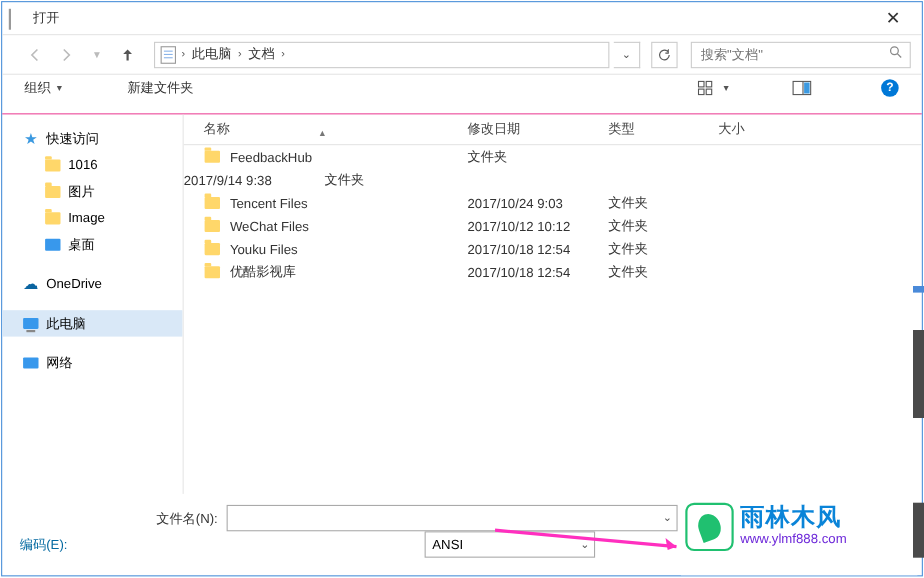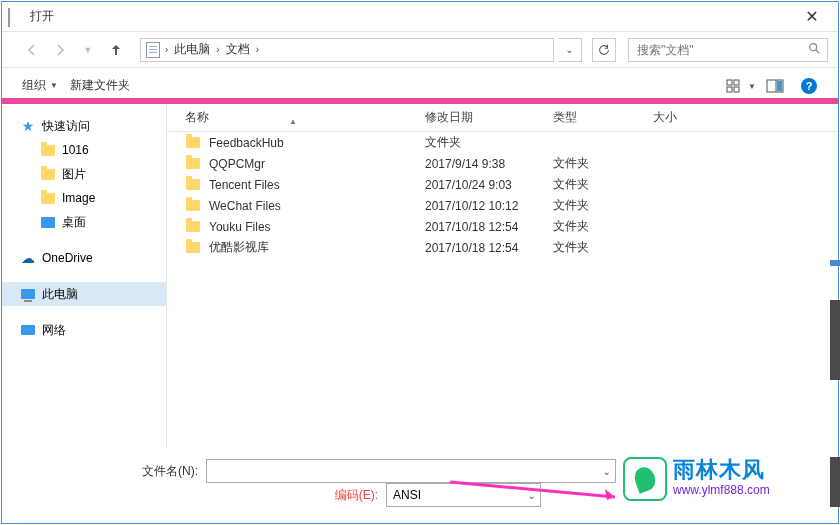--- a/index.html
+++ b/index.html
@@ -13,21 +13,21 @@
   .navbtn { width:24px; height:24px; display:flex; align-items:center; justify-content:center; color:#888;}
   .navbtn.enabled { color:#333; }
   .path-box { flex:1; display:flex; align-items:center; height:24px; border:1px solid #ccc; margin-left:8px; padding:0 4px; font-size:12px; color:#333; background:#fff;}
   .path-box .pseg { padding:0 2px;}
   .path-box .chev { color:#555; padding:0 4px; font-size:10px;}
   .path-drop { width:24px; height:24px; border:1px solid #ccc; border-left:none; display:flex; align-items:center; justify-content:center; font-size:10px; color:#555;}
   .refresh { width:24px; height:24px; border:1px solid #ccc; margin-left:6px; display:flex; align-items:center; justify-content:center;}
   .search-box { width:200px; height:24px; border:1px solid #ccc; margin-left:8px; display:flex; align-items:center; padding:0 6px; position:relative;}
   .search-box input { border:none; outline:none; font-size:12px; flex:1; color:#333;}
   .search-box .sicon { position:absolute; right:6px; color:#888;}
-  .toolbar { height:36px; display:flex; align-items:flex-end; padding:0 14px; border-bottom:6px solid #ec4899; font-size:12px; color:#333;}
+  .toolbar { height:36px; display:flex; align-items:flex-start; padding:0 14px; border-bottom:1px solid #ec4899; font-size:12px; color:#333;gap:46px;}
   .toolbar .tbtn { padding:4px 6px; display:flex; align-items:center; gap:4px; cursor:pointer;}
   .toolbar .tdrop { font-size:8px; color:#555;}
   .toolbar .spacer { flex:1;}
   .toolbar .ricon { width:30px; height:24px; display:flex; align-items:center; justify-content:center; margin-left:4px; color:#555; position:relative;}
   .help-icon { width:16px; height:16px; border-radius:50%; background:#0078d7; color:#fff; display:flex; align-items:center; justify-content:center; font-size:11px; font-weight:bold;}
   .main { flex:1; display:flex; overflow:hidden;}
   .sidebar { width:165px; border-right:1px solid #e5e5e5; padding:10px 0; font-size:12px; overflow:auto;}
   .sidebar .item { height:24px; display:flex; align-items:center; padding-left:18px; gap:6px; cursor:pointer;}
   .sidebar .item.child { padding-left:38px;}
   .sidebar .item.selected { background:#d9e8f7;}
@@ -47,21 +47,21 @@
   .col-date { width:128px;}
   .col-type { width:100px;}
   .col-size { flex:1;}
   .sort-ind { font-size:8px; color:#777; margin-left:60px;}
   .filelist { flex:1; overflow:auto;}
   .row { height:21px; display:flex; align-items:center; font-size:12px; color:#333;}
   .row .col-name { display:flex; align-items:center; gap:8px;}
   .bottom { padding:10px 16px 16px 16px; font-size:12px; display:flex; flex-direction:column; }
   .brow { display:flex; align-items:center; gap:8px;}
   .brow .lbl { width:180px; text-align:right; color:#333;}
-  .brow .lbl2 { width:360px; text-align:right; color:#ef4444;}
+  .brow .lbl2 { width:360px; text-align:left; color:#0369a1;}
   .combo { height:24px; border:1px solid #aaa; background:#fff; display:flex; align-items:center; padding:0 6px; font-size:12px; position:relative;}
   .combo.filename { flex:1; max-width:410px;}
   .combo.encoding { width:155px;}
   .combo .cdrop { position:absolute; right:4px; font-size:10px; color:#555;}
   .watermark { position:absolute; right:6px; bottom:2px; width:215px; height:70px; background:#fff; display:flex; align-items:flex-start; gap:6px; padding:4px;}
   .wm-icon { width:44px; height:44px; border:2px solid #20c070; border-radius:8px; display:flex; align-items:center; justify-content:center;}
   .wm-leaf { width:20px; height:24px; background:#20c070; border-radius:50% 50% 50% 0; transform:rotate(-20deg);}
   .wm-text { display:flex; flex-direction:column; line-height:1.2;}
   .wm-ch { font-size:22px; color:#0a84d8; font-weight:bold; letter-spacing:1px;}
   .wm-url { font-size:12px; color:#6d28d9;}
@@ -226,26 +226,20 @@
             <div class="col-name">
               <span class="icon-box">
                 <span class="folder-icon"></span>
               </span>
               <span>FeedbackHub</span>
             </div>
             <div class="col-type">文件夹</div>
             <div class="col-size"></div>
           </div>
           <div class="row">
-            <div class="col-name">
-              <span class="icon-box">
-                <span class="folder-icon"></span>
-              </span>
-              <span>QQPCMgr</span>
-            </div>
             <div class="col-date">2017/9/14 9:38</div>
             <div class="col-type">文件夹</div>
             <div class="col-size"></div>
           </div>
           <div class="row">
             <div class="col-name">
               <span class="icon-box">
                 <span class="folder-icon"></span>
               </span>
               <span>Tencent Files</span>

